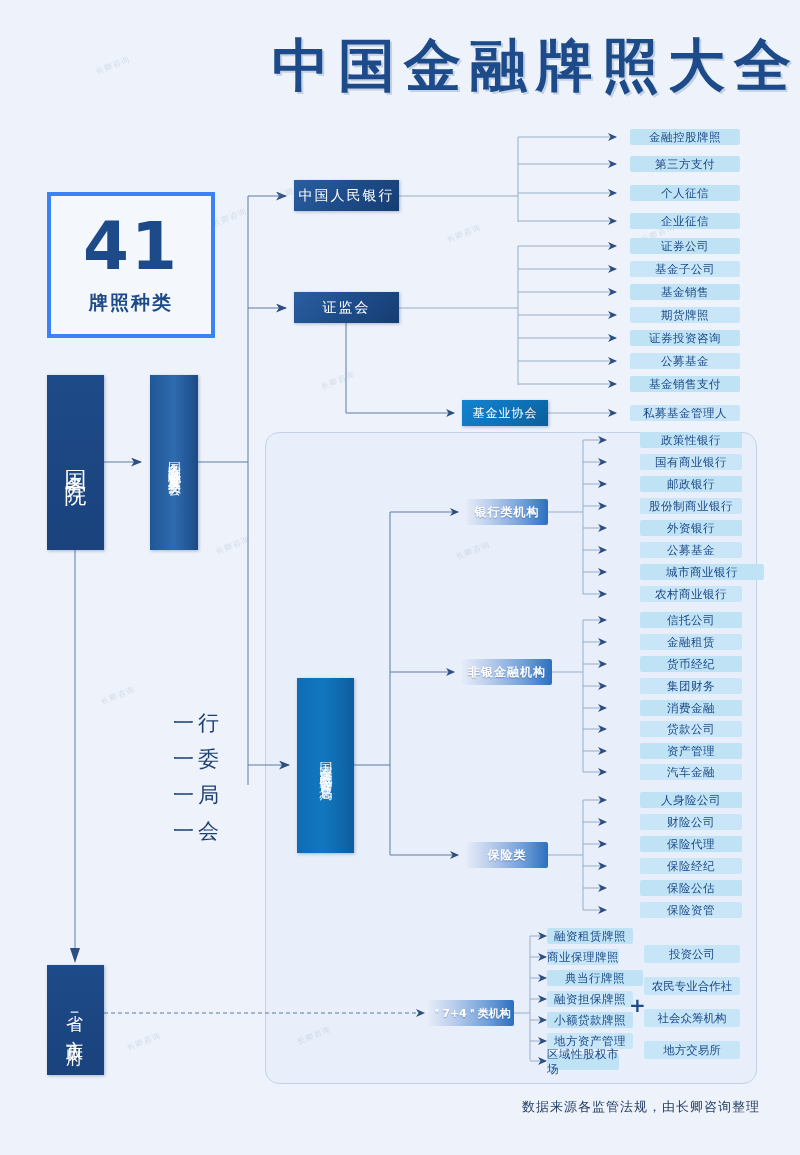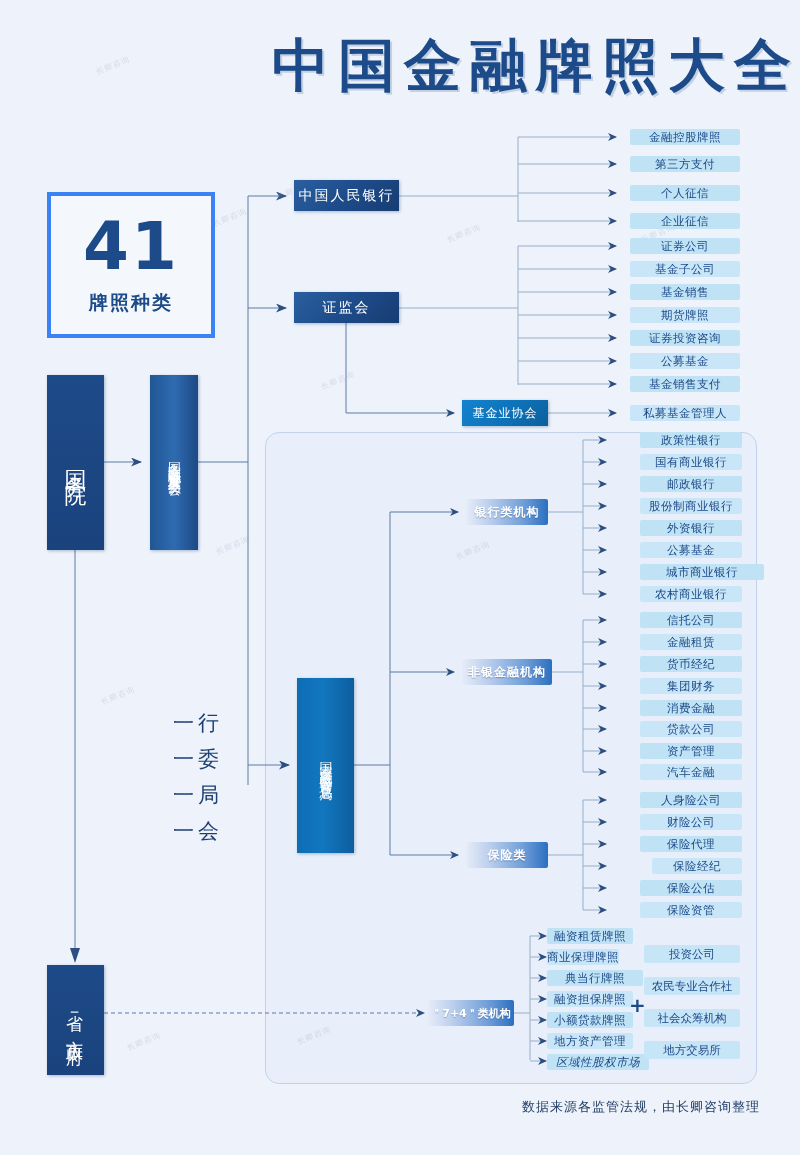--- a/index.html
+++ b/index.html
@@ -336,31 +336,31 @@
   <div class="abs leaf" style="left:640px;top:656px;width:102px;">货币经纪</div>
   <div class="abs leaf alt" style="left:640px;top:678px;width:102px;">集团财务</div>
   <div class="abs leaf" style="left:640px;top:700px;width:102px;">消费金融</div>
   <div class="abs leaf alt" style="left:640px;top:721px;width:102px;">贷款公司</div>
   <div class="abs leaf" style="left:640px;top:743px;width:102px;">资产管理</div>
   <div class="abs leaf alt" style="left:640px;top:764px;width:102px;">汽车金融</div>
 
   <div class="abs leaf" style="left:640px;top:792px;width:102px;">人身险公司</div>
   <div class="abs leaf alt" style="left:640px;top:814px;width:102px;">财险公司</div>
   <div class="abs leaf" style="left:640px;top:836px;width:102px;">保险代理</div>
-  <div class="abs leaf alt" style="left:640px;top:858px;width:90px;margin-left:12px;">保险经纪</div>
+  <div class="abs leaf alt" style="left:640px;top:858px;width:102px;">保险经纪</div>
   <div class="abs leaf" style="left:640px;top:880px;width:102px;">保险公估</div>
   <div class="abs leaf alt" style="left:640px;top:902px;width:102px;">保险资管</div>
 
   <div class="abs leaf" style="left:547px;top:928px;width:86px;">融资租赁牌照</div>
   <div class="abs leaf alt" style="left:547px;top:949px;width:72px;">商业保理牌照</div>
   <div class="abs leaf" style="left:547px;top:970px;width:96px;">典当行牌照</div>
   <div class="abs leaf alt" style="left:547px;top:991px;width:86px;">融资担保牌照</div>
   <div class="abs leaf" style="left:547px;top:1012px;width:86px;">小额贷款牌照</div>
   <div class="abs leaf alt" style="left:547px;top:1033px;width:86px;">地方资产管理</div>
-  <div class="abs leaf" style="left:547px;top:1054px;width:102px;font-style:italic;">区域性股权市场</div>
+  <div class="abs leaf" style="left:547px;top:1054px;width:72px;">区域性股权市场</div>
 
   <div class="abs" id="plusSign">+</div>
   <div class="abs plusleaf" style="left:644px;top:945px;width:96px;">投资公司</div>
   <div class="abs plusleaf" style="left:644px;top:977px;width:96px;">农民专业合作社</div>
   <div class="abs plusleaf" style="left:644px;top:1009px;width:96px;">社会众筹机构</div>
   <div class="abs plusleaf" style="left:644px;top:1041px;width:96px;">地方交易所</div>
 
   <div class="abs" id="footerNote">数据来源各监管法规，由长卿咨询整理</div>
 
 </div>

